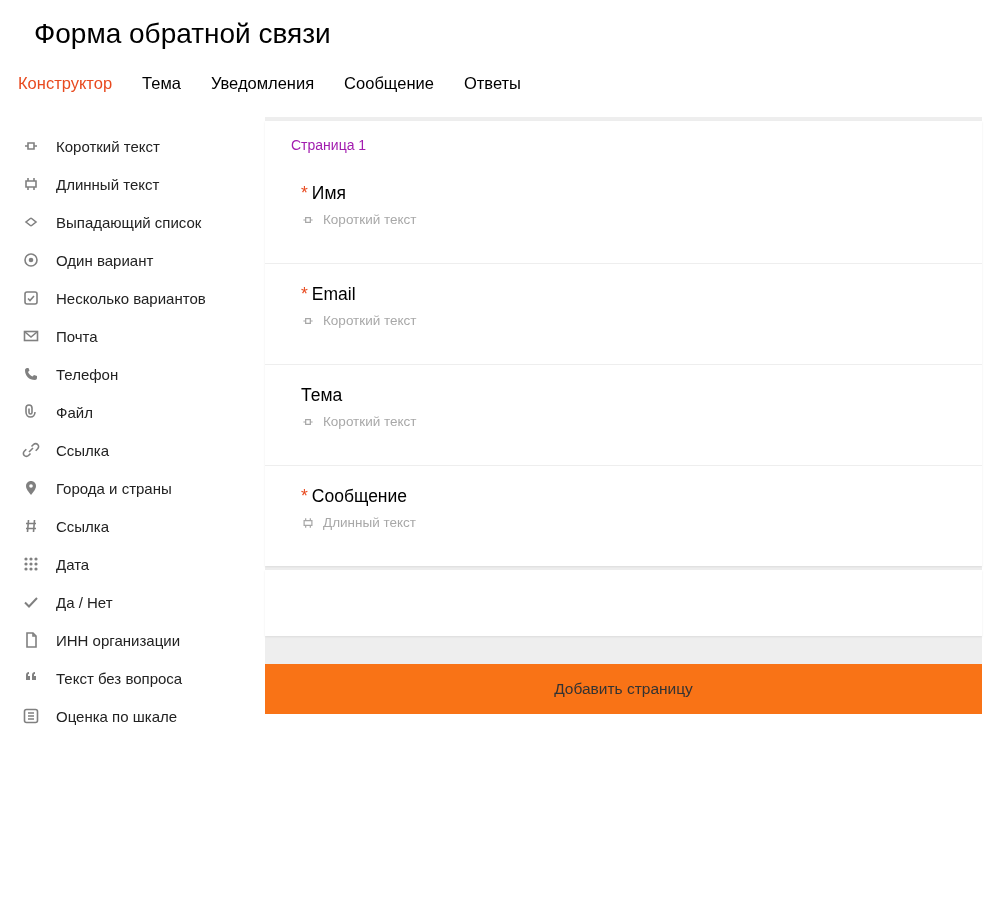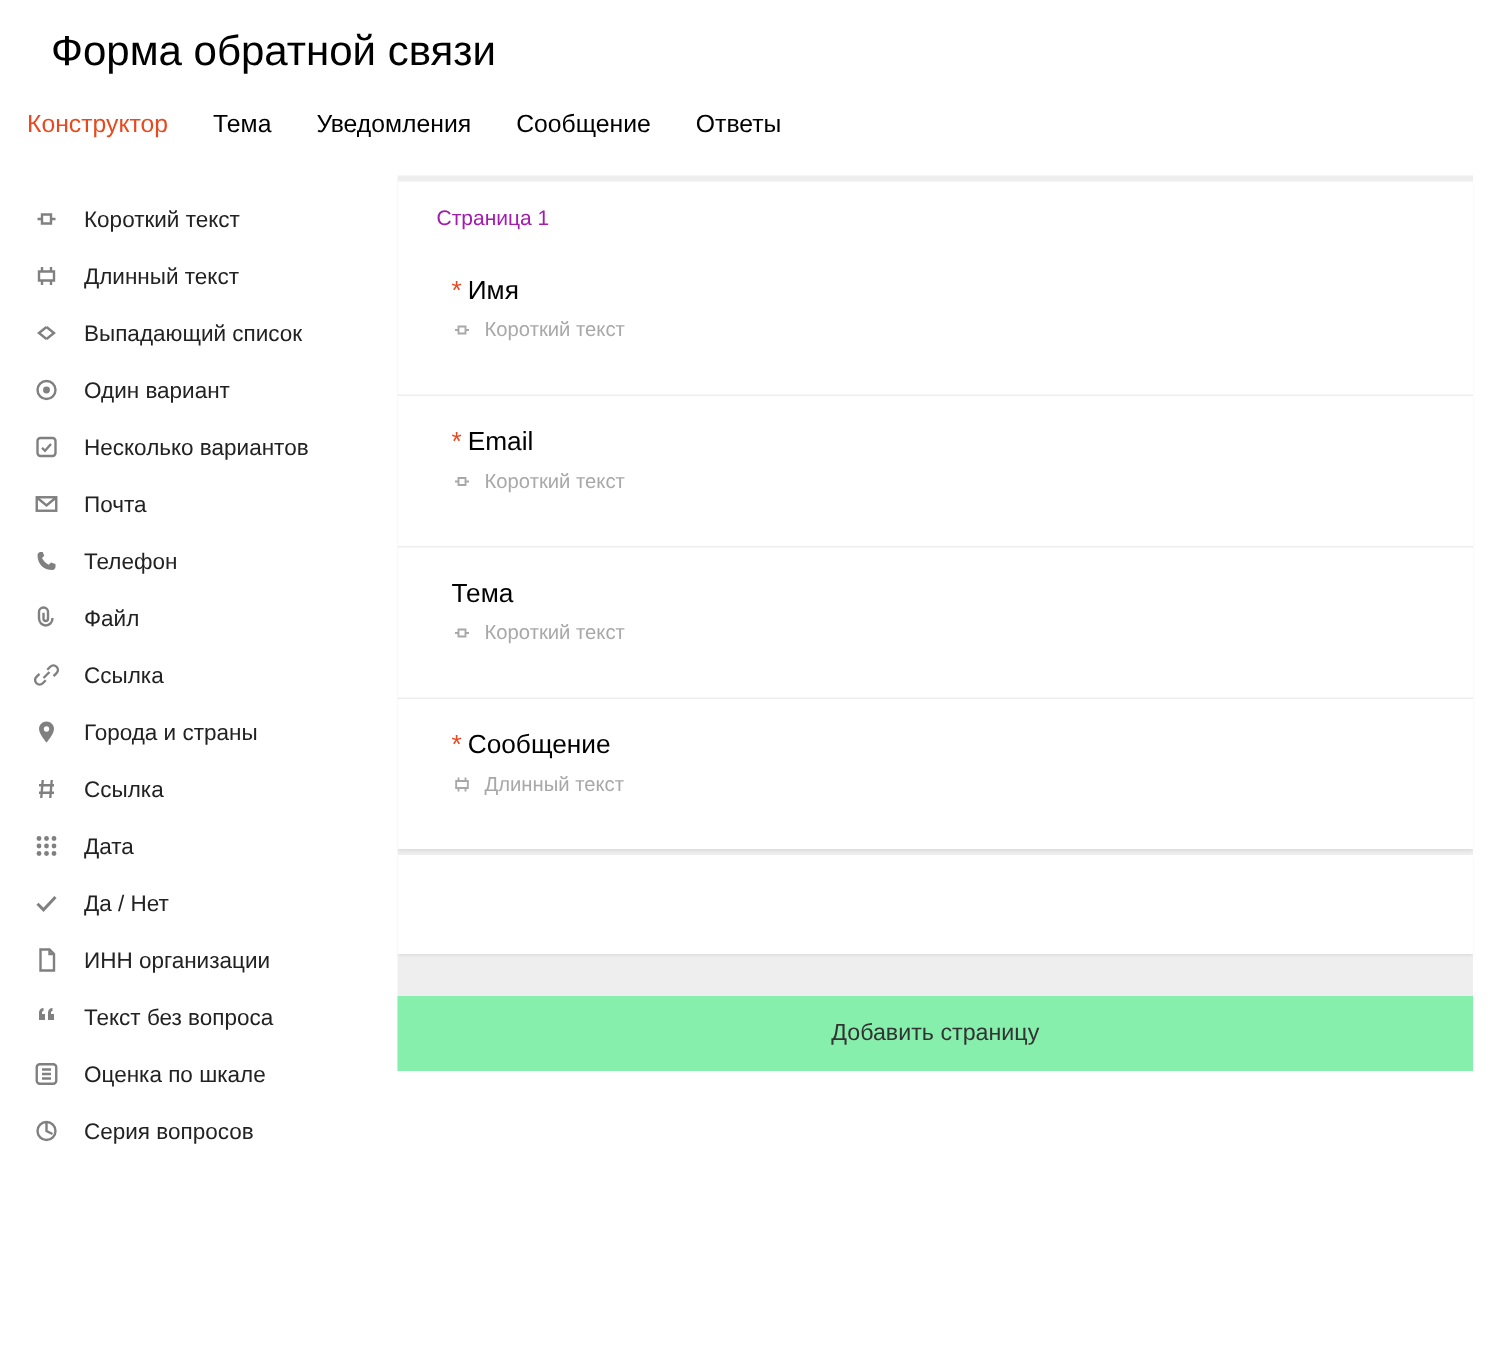--- a/index.html
+++ b/index.html
@@ -131,21 +131,21 @@
     display: inline-flex; align-items: center; justify-content: center;
   }
   .card-ghost {
     height: 66px;
     background: #fff;
     box-shadow: 0 1px 2px rgba(0,0,0,0.08);
     margin-top: 4px;
   }
   .add-page {
     margin: 28px 0 0 0;
-    background: #86efac;
+    background: #f97316;
     text-align: center;
     padding: 16px 0;
     font-size: 15.5px;
     color: #333;
     cursor: pointer;
   }
   .dots {
     display: inline-flex;
     gap: 3px;
   }
@@ -373,28 +373,20 @@
           </span>
           <span>Текст без вопроса</span>
         </div>
         <div class="side-item">
           <span class="icon">
             <svg width="18" height="18" viewBox="0 0 18 18">
               <use href="#i-scale"></use>
             </svg>
           </span>
           <span>Оценка по шкале</span>
-        </div>
-        <div class="side-item">
-          <span class="icon">
-            <svg width="18" height="18" viewBox="0 0 18 18">
-              <use href="#i-series"></use>
-            </svg>
-          </span>
-          <span>Серия вопросов</span>
         </div>
       </div>
 
     <div class="main">
       <div class="card">
         <div class="page-label">Страница 1</div>
         <div id="questions">
             <div class="q">
               <div class="q-title"><span class="req">*</span>Имя</div>
               <div class="q-sub">

